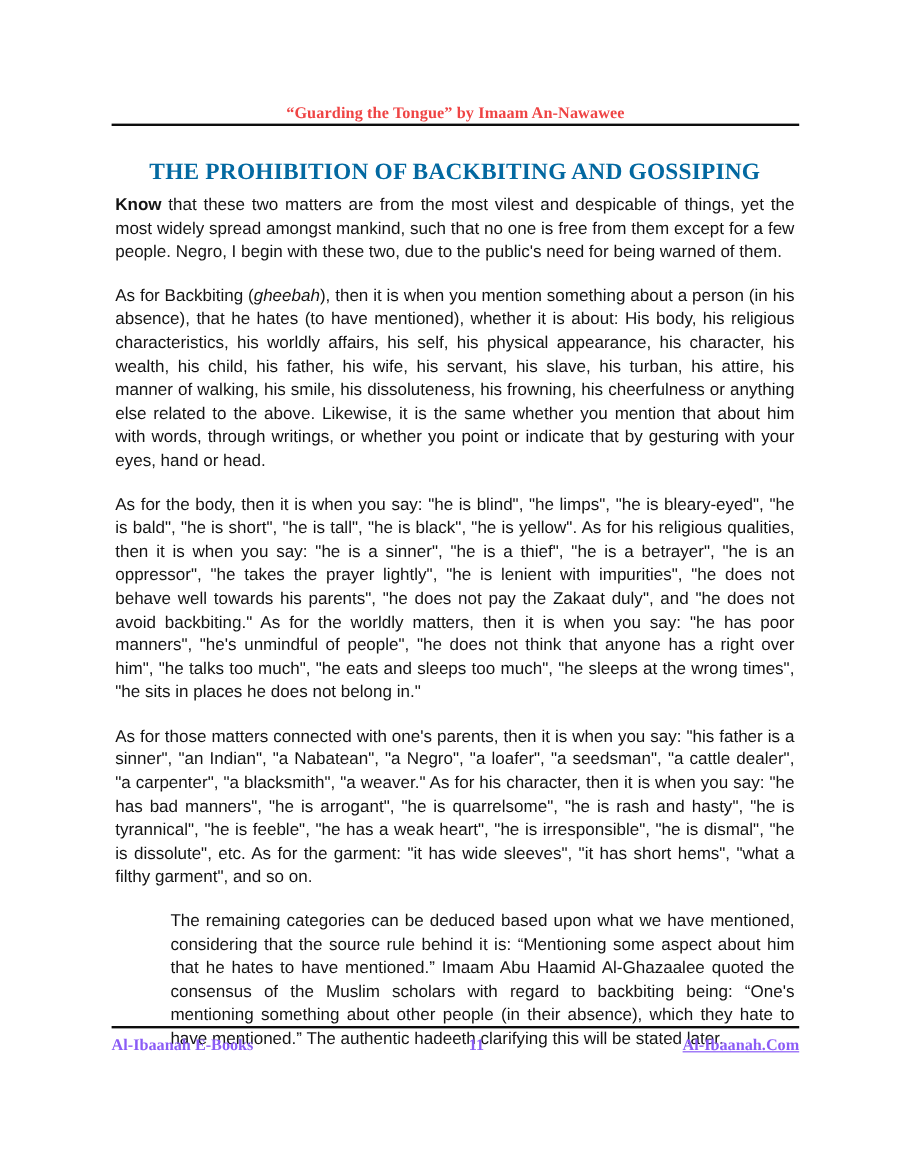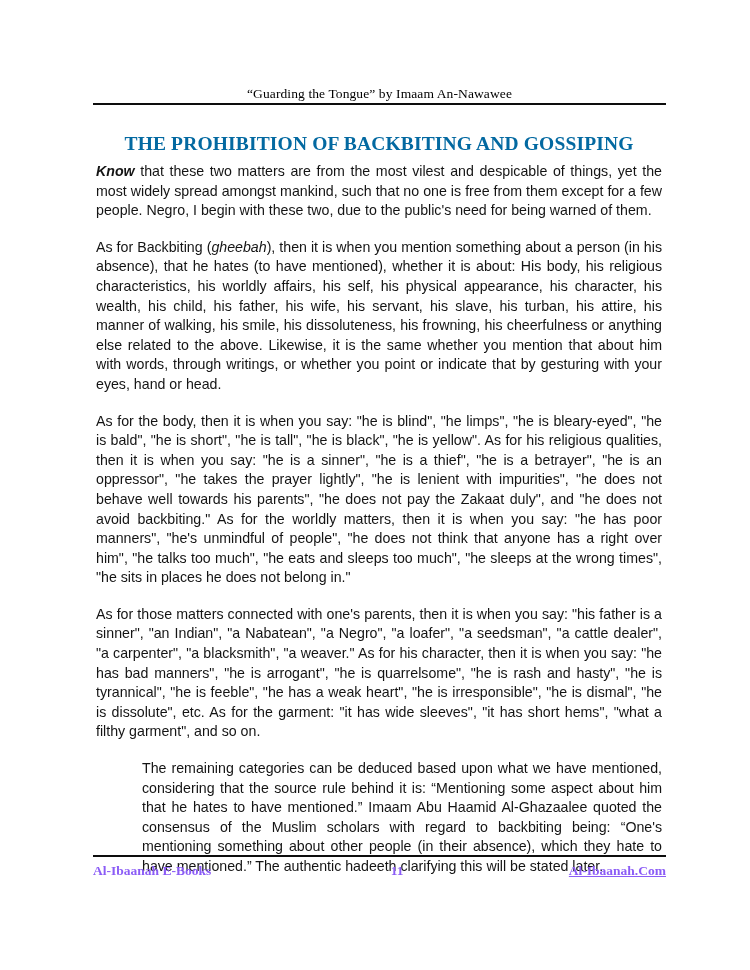--- a/index.html
+++ b/index.html
@@ -27,25 +27,25 @@
 
   
   .running-header {
     position: absolute;
     left: 93px;
     top: 86px;
     width: 573px;
   }
   .running-header-text {
     font-family: "Liberation Serif", serif;
-    font-weight: normal;
+    font-weight: bold;
     font-size: 13.5px;
     text-align: center;
     letter-spacing: 0.1px;
-    color: #000000;
+    color: #ef4444;
     line-height: 15px;
     white-space: nowrap;
   }
   .rule-header {
     margin-top: 2px;
     border-top: 2.2px solid #0d0d0d;
     width: 573px;
   }
 
   
@@ -74,21 +74,21 @@
     font-family: "Liberation Sans", sans-serif;
     font-size: 14.2px;
     line-height: 19.6px;
     text-align: justify;
     text-justify: inter-word;
     color: #141414;
     margin: 0 0 17px 0;
     hyphens: none;
   }
   .para:last-child { margin-bottom: 0; margin-left: 46px; }
-  .para b { font-weight: bold; font-style: italic; }
+  .para b { font-weight: bold; }
   .para i { font-style: italic; }
 
   
   .footer {
     position: absolute;
     left: 93px;
     top: 855px;
     width: 573px;
   }
   .rule-footer {

